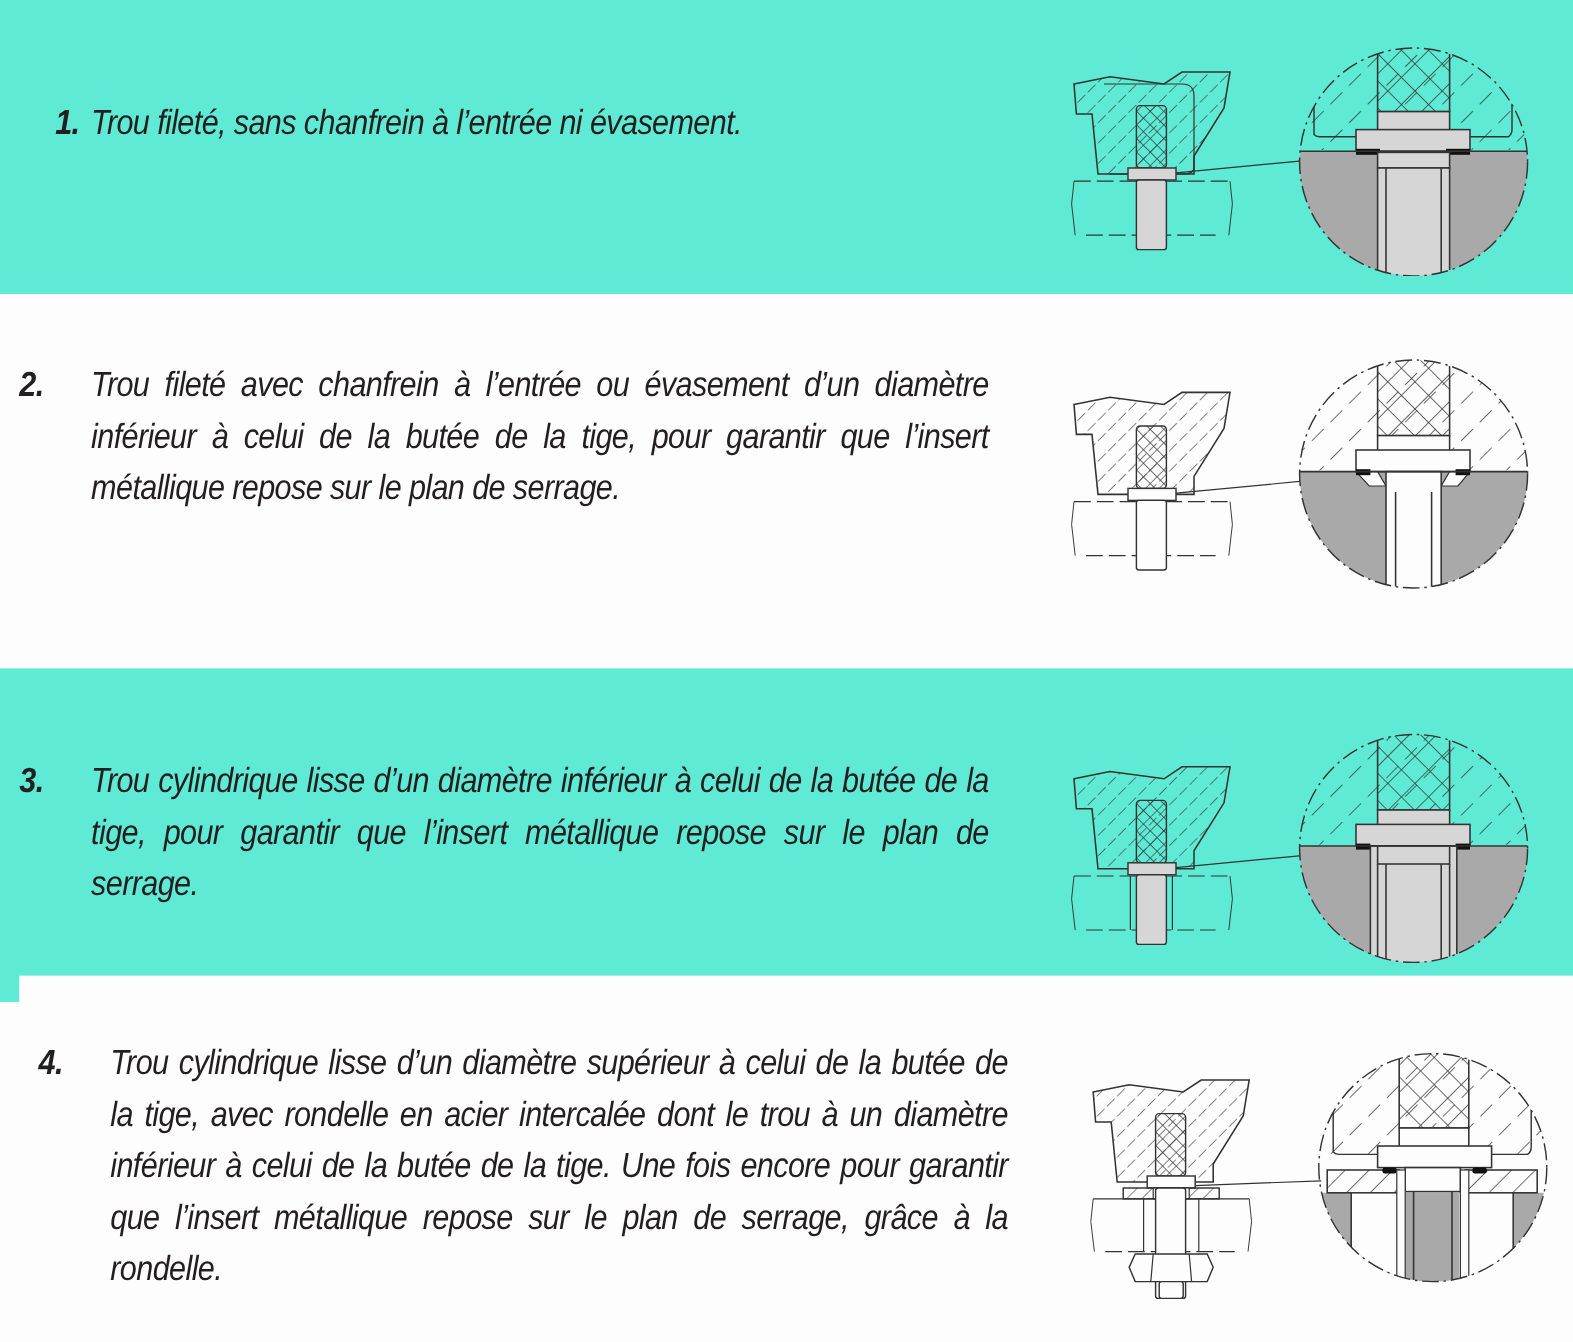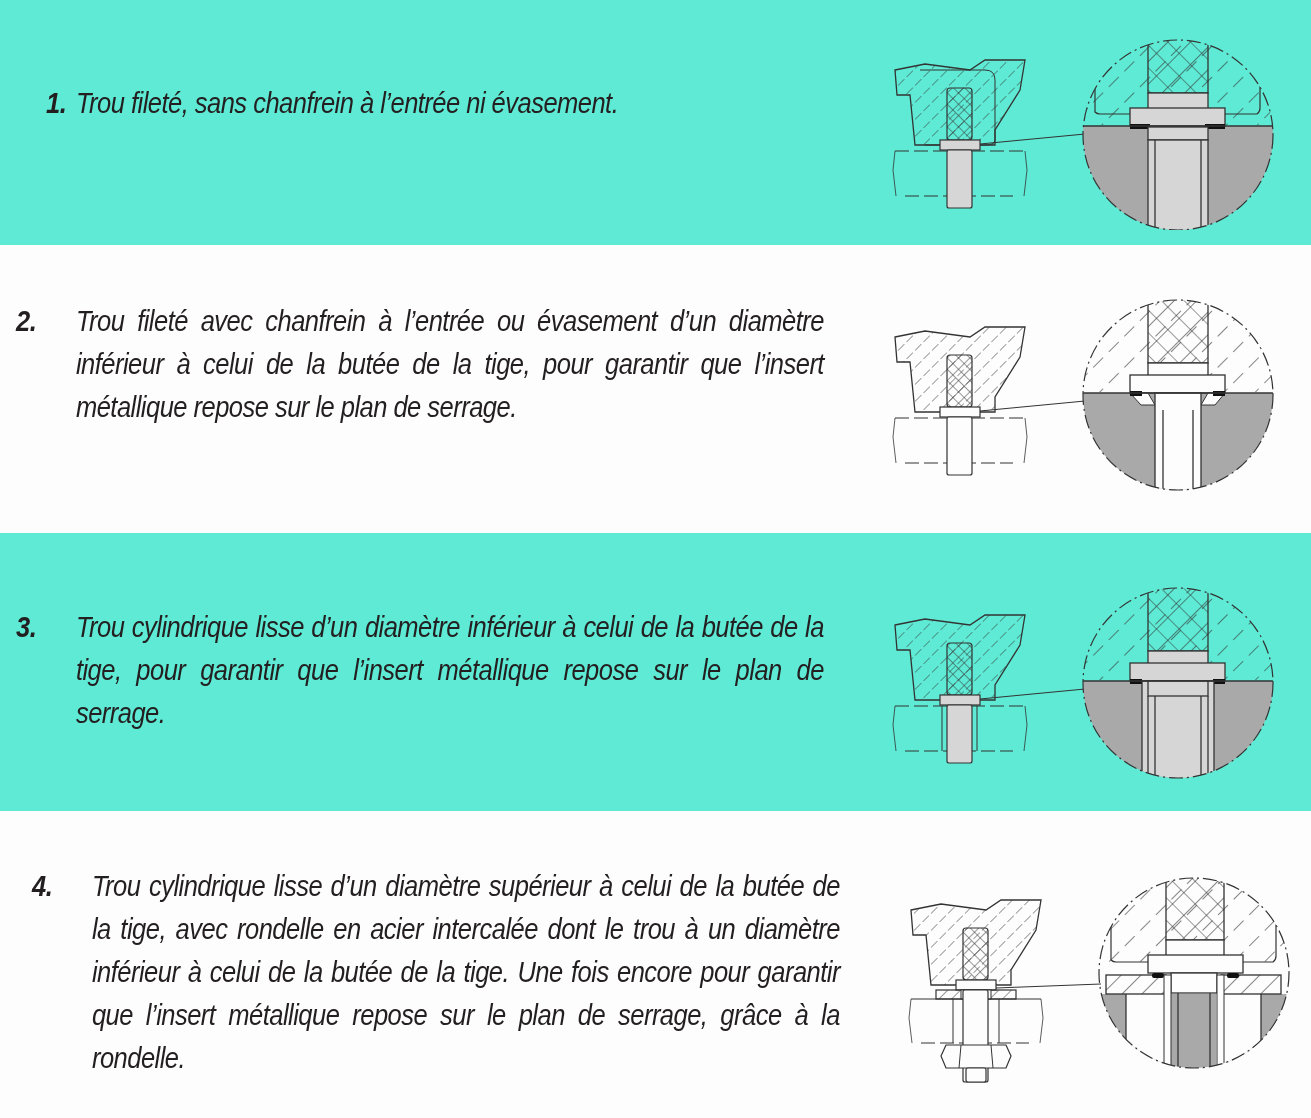--- a/index.html
+++ b/index.html
@@ -119,21 +119,21 @@
         <rect x="270" y="98" width="46" height="110" fill="#fdfdfd" stroke="#333" stroke-width="1.3"></rect>
         <line x1="278" y1="115" x2="278" y2="200" stroke="#333" stroke-width="1.3"></line>
         <line x1="308" y1="115" x2="308" y2="200" stroke="#333" stroke-width="1.3"></line>
         <line x1="198" y1="98" x2="388" y2="98" stroke="#333" stroke-width="1.3"></line>
       </g>
       <circle cx="293" cy="100" r="95" fill="none" stroke="#333" stroke-width="1.2" stroke-dasharray="14 4 2 4"></circle>
     </svg>
   </div>
 </div>
 
-<div class="band gray" style="top:533px;height:278px;">
+<div class="band gray" style="top:557px;height:278px;">
   <div class="text" style="top:73px;">
     <span class="inner item-row"><span class="num">3.</span><span>Trou cylindrique lisse d’un diamètre inférieur à celui de la butée de la tige, pour garantir que l’insert métallique repose sur le plan de serrage.</span></span>
   </div>
   <div class="fig" style="left:885px;top:50px;">
     <svg width="400" height="200" viewBox="0 0 400 200">
       <path d="M10 42 L40 36 L85 42 L100 32 L140 32 L135 62 L110 102 L110 117 L30 117 L25 67 L12 67 Z" fill="url(#hatch)" stroke="#333" stroke-width="1.3"></path>
       <rect x="62" y="60" width="25" height="52" fill="url(#cross)" stroke="#333" stroke-width="1.2" rx="3"></rect>
       <rect x="55" y="112" width="40" height="10" fill="#d6d6d6" stroke="#333" stroke-width="1.2"></rect>
       <line x1="10" y1="123" x2="140" y2="123" stroke="#333" stroke-width="1" stroke-dasharray="14 5"></line>
       <line x1="20" y1="168" x2="128" y2="168" stroke="#333" stroke-width="1" stroke-dasharray="14 5"></line>

